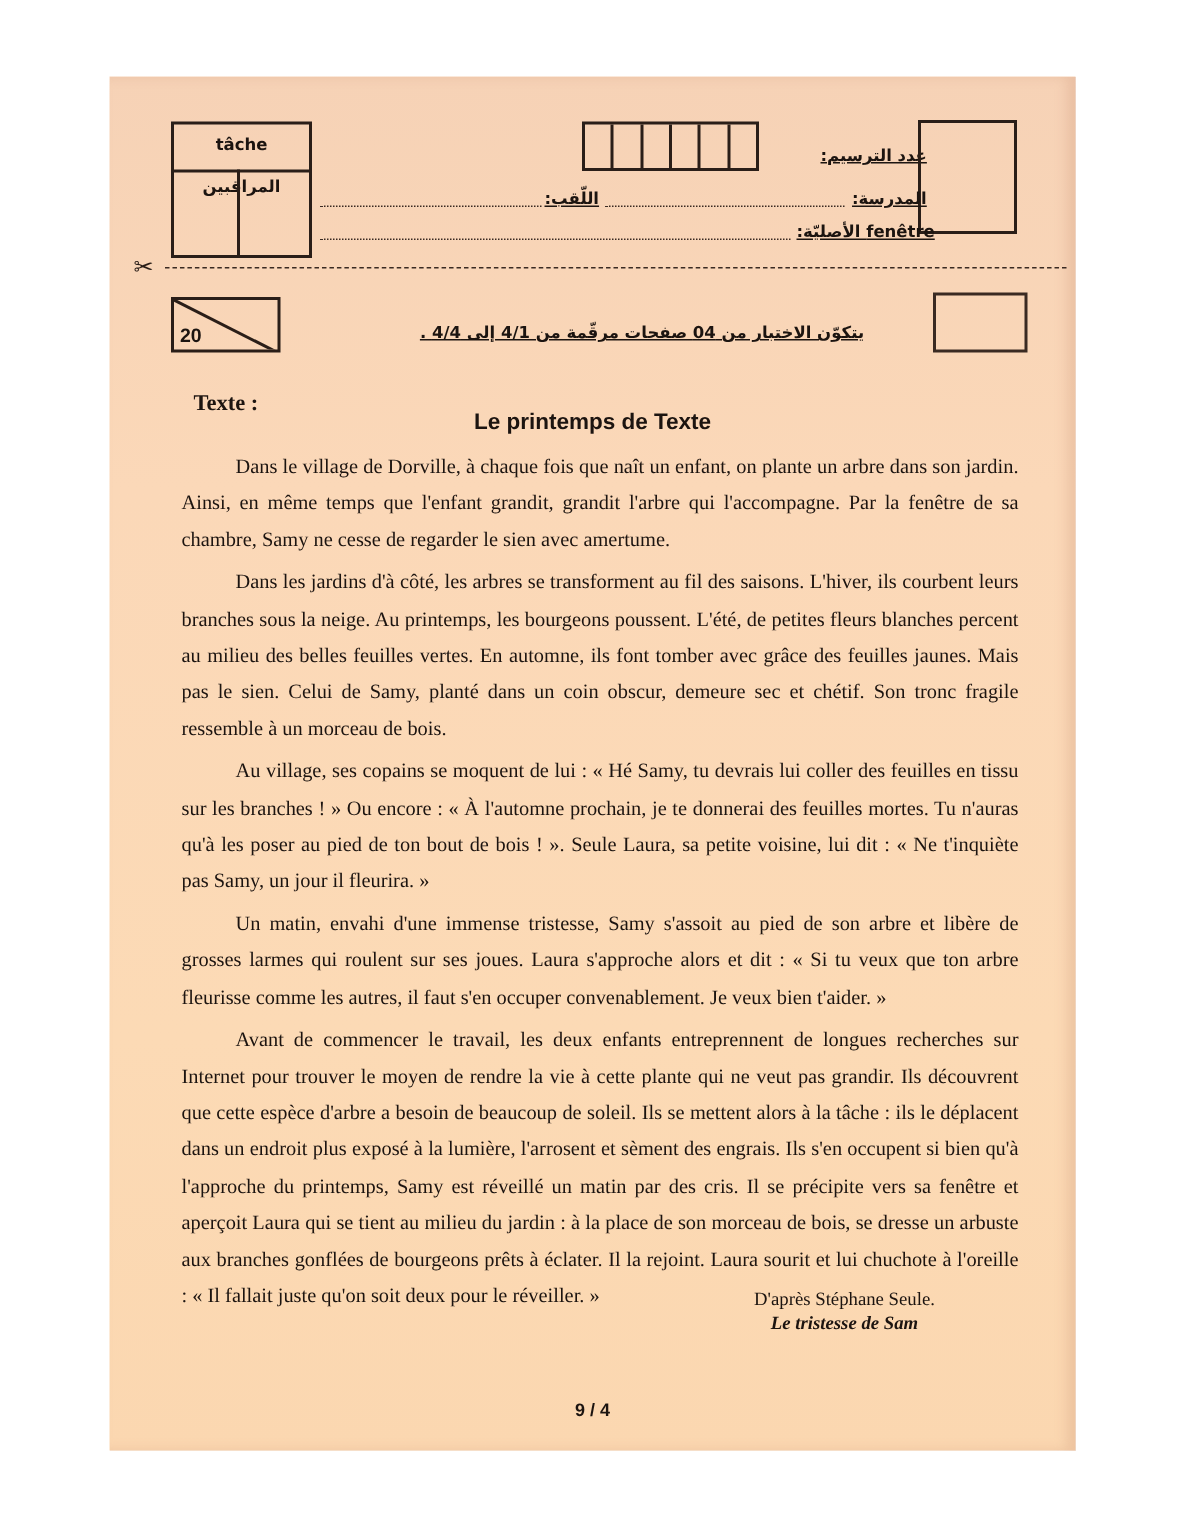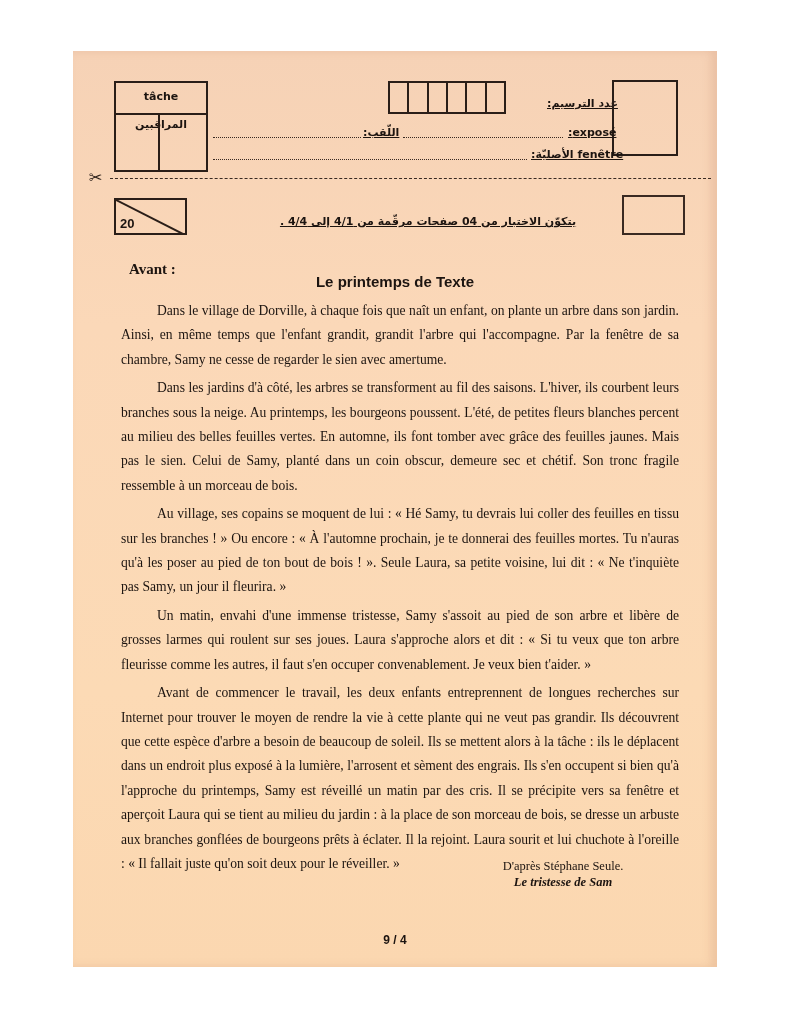--- a/index.html
+++ b/index.html
@@ -68,21 +68,21 @@
     <div class="reg-cell"></div>
     <div class="reg-cell"></div>
     <div class="reg-cell"></div>
     <div class="reg-cell"></div>
     <div class="reg-cell"></div>
   </div>
   <div class="abs ar-label" style="left:474px; top:46px;">عدد الترسيم:</div>
 
   <div class="abs photo-box"></div>
 
-  <div class="abs ar-label" style="left:495px; top:75px;">exposé:</div>
+  <div class="abs ar-label" style="left:495px; top:75px;">المدرسة:</div>
   <div class="abs dots" style="left:330px; top:86px; width:160px;"></div>
   <div class="abs ar-label" style="left:290px; top:75px;">اللّقب:</div>
   <div class="abs dots" style="left:140px; top:86px; width:148px;"></div>
 
   <div class="abs ar-label" style="left:458px; top:97px;">fenêtre الأصليّة:</div>
   <div class="abs dots" style="left:140px; top:108px; width:314px;"></div>
 
   <div class="abs scissors">✂</div>
   <div class="abs cut-line"></div>
 
@@ -92,21 +92,21 @@
     </svg>
     <span class="score-val">20</span>
   </div>
 
   <div class="abs ar-label pages-note">يتكوّن الاختبار من 04 صفحات مرقّمة من 4/1 إلى 4/4 .</div>
 
   <div class="abs mark-box"></div>
 
   <div class="abs ghost" style="left:300px; top:145px;">​</div>
 
-  <div class="abs texte-label">Avant :</div>
+  <div class="abs texte-label">Texte :</div>
   <div class="abs title">Le printemps de Texte</div>
 
   <div class="abs body-text">
     <p>Dans le village de Dorville, à chaque fois que naît un enfant, on plante un arbre dans son jardin. Ainsi, en même temps que l'enfant grandit, grandit l'arbre qui l'accompagne. Par la fenêtre de sa chambre, Samy ne cesse de regarder le sien avec amertume.</p>
     <p>Dans les jardins d'à côté, les arbres se transforment au fil des saisons. L'hiver, ils courbent leurs branches sous la neige. Au printemps, les bourgeons poussent. L'été, de petites fleurs blanches percent au milieu des belles feuilles vertes. En automne, ils font tomber avec grâce des feuilles jaunes. Mais pas le sien. Celui de Samy, planté dans un coin obscur, demeure sec et chétif. Son tronc fragile ressemble à un morceau de bois.</p>
     <p>Au village, ses copains se moquent de lui : « Hé Samy, tu devrais lui coller des feuilles en tissu sur les branches ! » Ou encore : « À l'automne prochain, je te donnerai des feuilles mortes. Tu n'auras qu'à les poser au pied de ton bout de bois ! ». Seule Laura, sa petite voisine, lui dit : « Ne t'inquiète pas Samy, un jour il fleurira. »</p>
     <p>Un matin, envahi d'une immense tristesse, Samy s'assoit au pied de son arbre et libère de grosses larmes qui roulent sur ses joues. Laura s'approche alors et dit : « Si tu veux que ton arbre fleurisse comme les autres, il faut s'en occuper convenablement. Je veux bien t'aider. »</p>
     <p>Avant de commencer le travail, les deux enfants entreprennent de longues recherches sur Internet pour trouver le moyen de rendre la vie à cette plante qui ne veut pas grandir. Ils découvrent que cette espèce d'arbre a besoin de beaucoup de soleil. Ils se mettent alors à la tâche : ils le déplacent dans un endroit plus exposé à la lumière, l'arrosent et sèment des engrais. Ils s'en occupent si bien qu'à l'approche du printemps, Samy est réveillé un matin par des cris. Il se précipite vers sa fenêtre et aperçoit Laura qui se tient au milieu du jardin : à la place de son morceau de bois, se dresse un arbuste aux branches gonflées de bourgeons prêts à éclater. Il la rejoint. Laura sourit et lui chuchote à l'oreille : « Il fallait juste qu'on soit deux pour le réveiller. »</p>
   </div>
 

